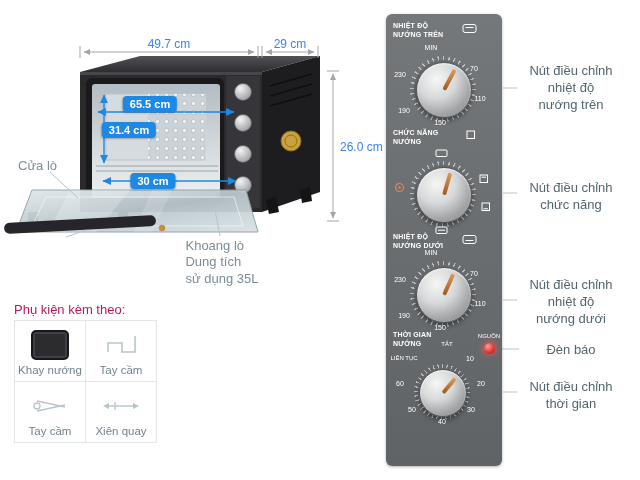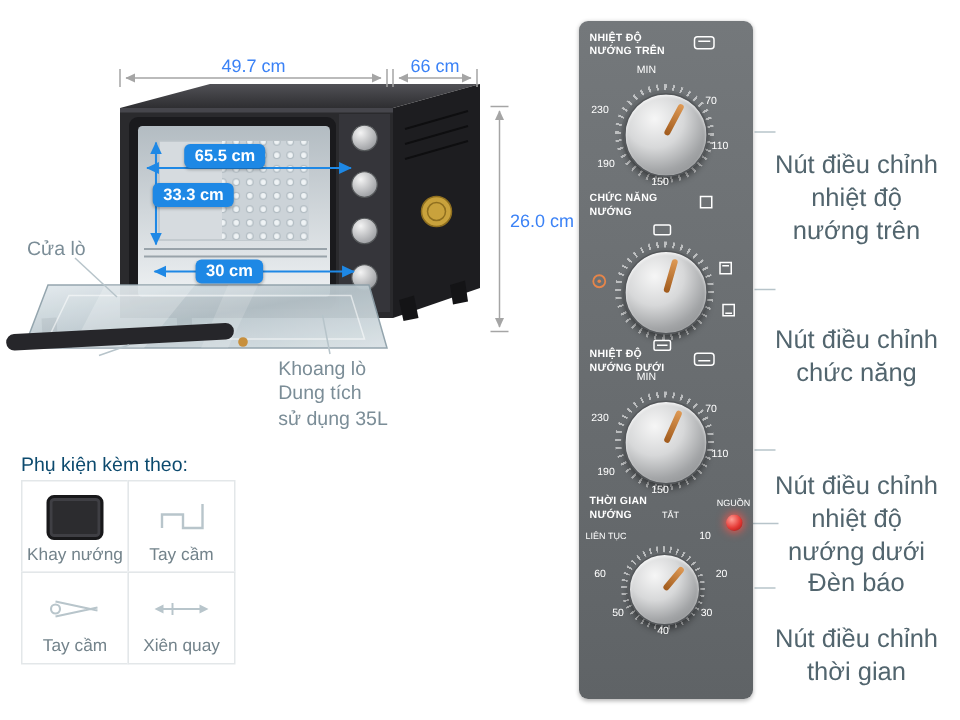--- a/index.html
+++ b/index.html
@@ -3,24 +3,24 @@
 <meta charset="utf-8">
 <style>
   html,body{margin:0;padding:0;background:#fff;}
   .scene{position:relative;width:640px;height:480px;background:#fff;overflow:hidden;
          font-family:"Liberation Sans","DejaVu Sans",sans-serif;}
   .ctr{transform:translate(-50%,-50%);}
   .dim{position:absolute;font-size:12px;color:#3b82f6;white-space:nowrap;}
   .badge{position:absolute;background:#1e88e5;color:#fff;font-size:11px;font-weight:bold;
          padding:2px 7px;border-radius:4px;white-space:nowrap;box-shadow:0 1px 2px rgba(0,0,0,.25);}
   .note{position:absolute;font-size:13px;color:#7b8d97;white-space:pre-line;line-height:1.25;text-align:right;}
-  .cap{position:absolute;width:130px;font-size:17px;line-height:1.3;color:#52656e;
-       text-align:center;white-space:pre-line;margin-top:36px;}
+  .cap{position:absolute;width:130px;font-size:13px;line-height:1.3;color:#52656e;
+       text-align:center;white-space:pre-line;}
   
-  .acc-title{position:absolute;left:14px;top:302px;font-size:13px;color:#0c4a6e;}
+  .acc-title{position:absolute;left:14px;top:302px;font-size:13px;color:#be185d;}
   .acc{position:absolute;left:14px;top:320px;}
   .acc-row{display:flex;border-radius:22px;}
   .acc-row + .acc-row{margin-top:-1px;}
   .acc-cell{width:72px;height:62px;border:1px solid #e3e7e9;box-sizing:border-box;
             display:flex;flex-direction:column;align-items:center;background:#fff;}
   .acc-cell + .acc-cell{margin-left:-1px;}
   .acc-icon{flex:1;display:flex;align-items:center;justify-content:center;padding-top:5px;}
   .acc-label{font-size:11.5px;color:#73838b;padding-bottom:5px;}
   .tray-icon{width:34px;height:26px;background:#2c2c2f;border:2px solid #18181a;border-radius:5px;
              box-shadow:inset 0 0 0 2px #3f3f44;}
@@ -152,25 +152,25 @@
       <line x1="220" y1="236" x2="215" y2="210"></line>
       <line x1="503" y1="88" x2="517" y2="88"></line>
       <line x1="503" y1="193" x2="517" y2="193"></line>
       <line x1="503" y1="300" x2="517" y2="300"></line>
       <line x1="497" y1="349" x2="519" y2="349"></line>
       <line x1="503" y1="392" x2="517" y2="392"></line>
     </g>
   </svg>
 
   <span class="dim ctr" style="left:169px;top:44px">49.7 cm</span>
-  <span class="dim ctr" style="left:290px;top:44px">66 cm</span>
+  <span class="dim ctr" style="left:290px;top:44px">29 cm</span>
   <span class="dim" style="left:340px;top:140px">26.0 cm</span>
 
   <span class="badge ctr" style="left:150px;top:104px">65.5 cm</span>
-  <span class="badge ctr" style="left:129px;top:130px">33.3 cm</span>
+  <span class="badge ctr" style="left:129px;top:130px">31.4 cm</span>
   <span class="badge ctr" style="left:153px;top:181px">30 cm</span>
 
   <span class="note" style="left:18px;top:158px">Cửa lò</span>
   <span class="note" style="left:222px;top:238px;transform:translateX(-50%);text-align:left">Khoang lò
 Dung tích
 sử dụng 35L</span>
 
   <span class="acc-title">Phụ kiện kèm theo:</span>
   <div class="acc">
     <div class="acc-row">

